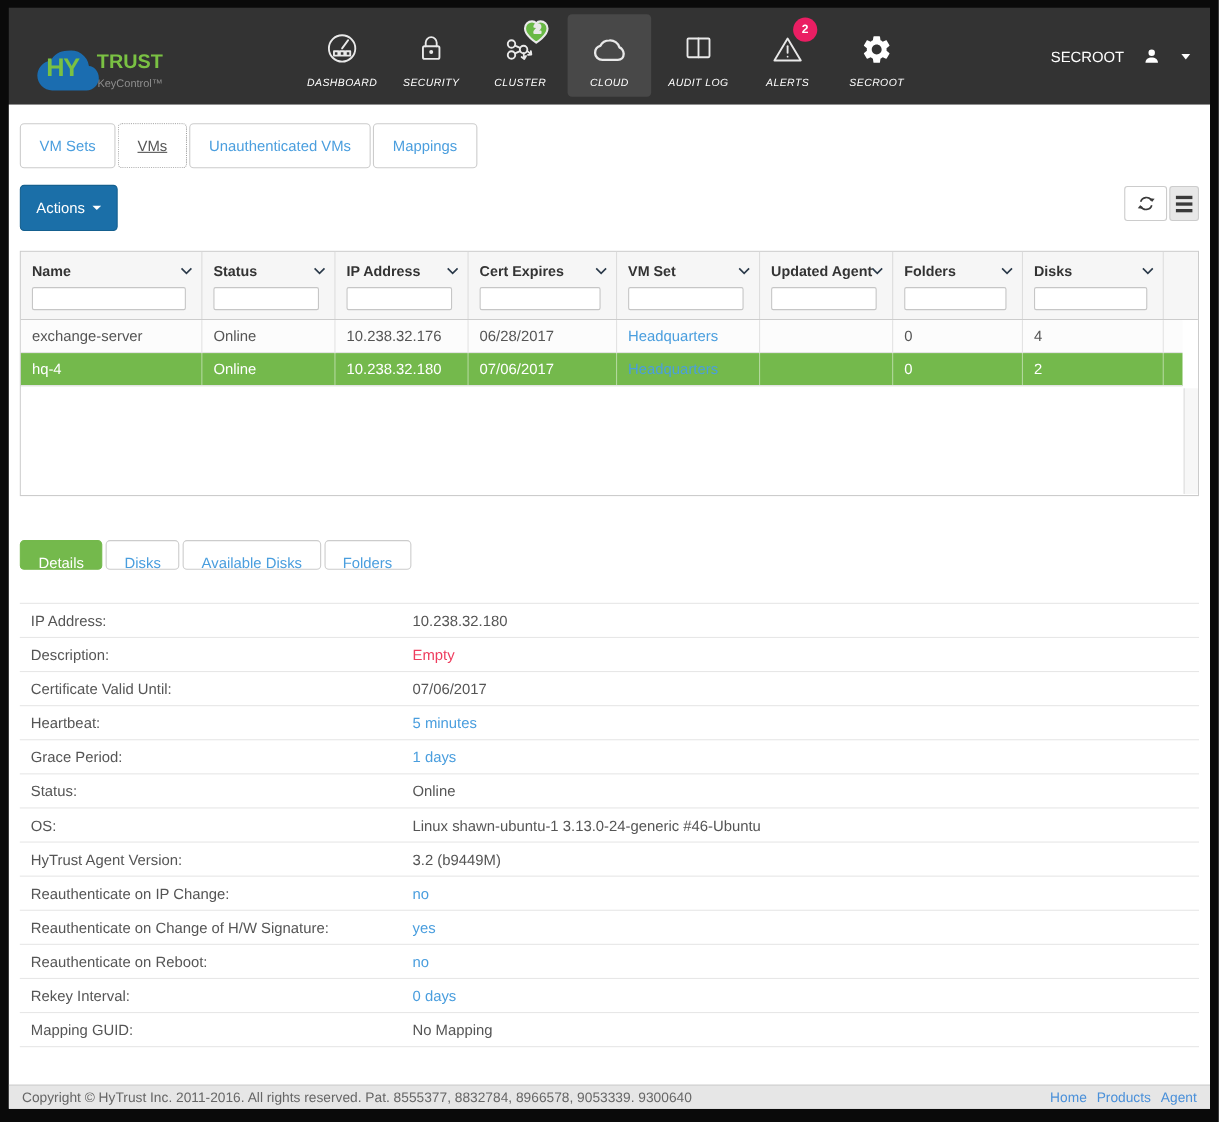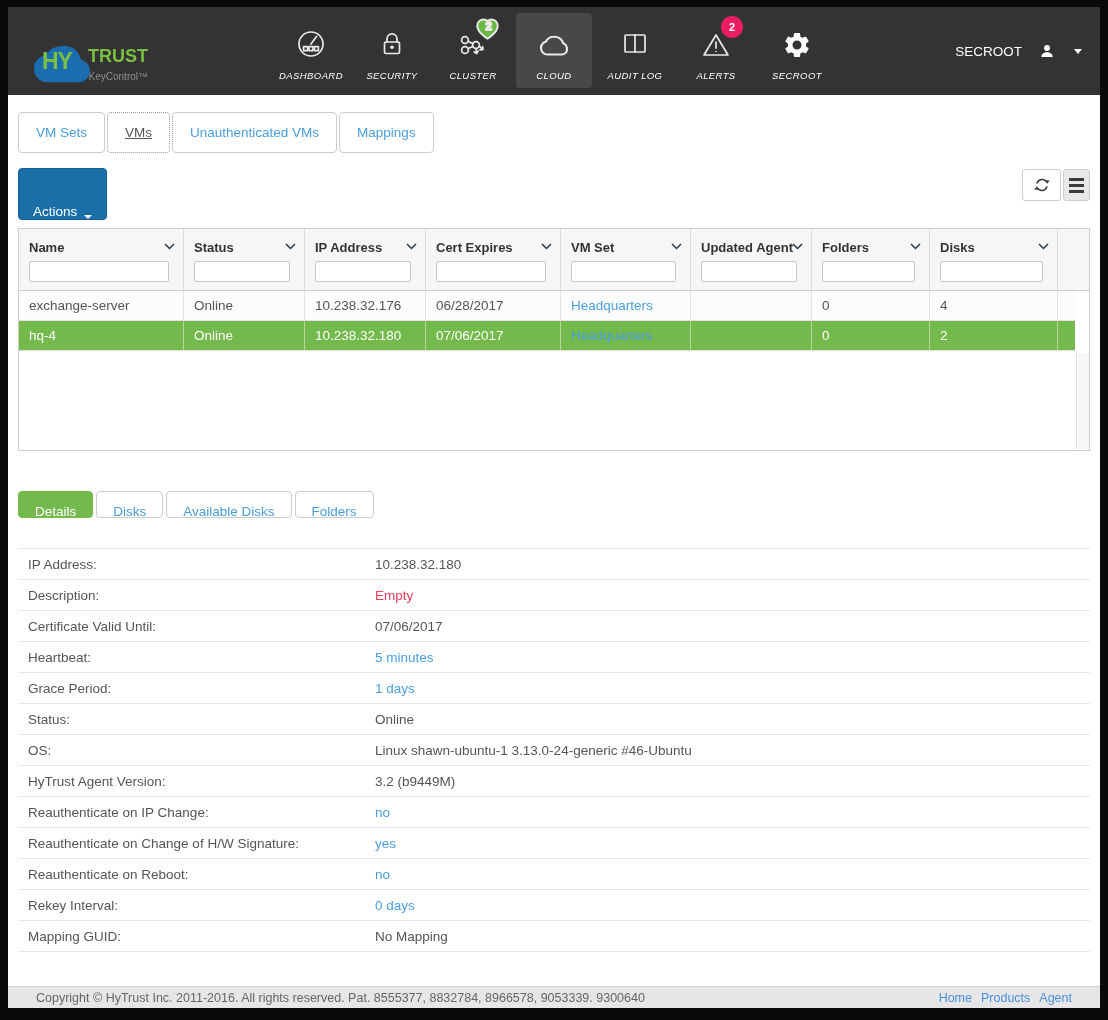--- a/index.html
+++ b/index.html
@@ -64,21 +64,21 @@
   
   .page-tabs{display:flex;margin-top:17px;height:41px;}
   .ptab{
     height:41px;line-height:39px;padding:0 17px;background:#fff;border:1px solid #ccc;
     border-radius:4px;color:var(--link);font-size:13.5px;margin-right:2px;cursor:pointer;
   }
   .ptab.active{border:1px dotted #9a9a9a;color:#555;text-decoration:underline;}
   
   .toolbar{margin-top:15px;height:34px;position:relative;}
   .btn-actions{
-    display:inline-flex;align-items:flex-end;gap:7px;height:52px;padding:0 14px;
+    display:inline-flex;align-items:center;gap:7px;height:42px;padding:0 14px;
     background:var(--actions);border:1px solid #15608f;border-radius:4px;color:#fff;
     font-size:13.5px;font-family:"Liberation Sans",sans-serif;cursor:pointer;
   }
   .caret-small{
     width:0;height:0;border-left:4px solid transparent;border-right:4px solid transparent;
     border-top:4px solid #fff;
   }
   .toolbar-right{position:absolute;right:0;top:1px;display:flex;gap:2px;}
   .btn-refresh{
     width:39px;height:32px;background:#fff;border:1px solid #ccc;border-radius:3px;
@@ -134,21 +134,21 @@
   .details-list{margin-top:16px;border-top:1px solid #e7e7e7;}
   .drow{display:flex;height:31px;border-bottom:1px solid #e7e7e7;align-items:center;}
   .dlabel{width:357px;padding-left:10px;font-size:13.5px;color:#555;}
   .dvalue{font-size:13.5px;color:#555;}
   .dvalue.link{color:var(--link);cursor:pointer;}
   .dvalue.danger-link{color:#ee3d5e;cursor:pointer;}
   
   .footer{
     position:absolute;left:0;right:0;bottom:0;height:22px;background:#e6e6e6;
     border-top:1px solid #cfcfcf;display:flex;align-items:center;justify-content:space-between;
-    padding:0 28px;font-size:12.5px;color:#666;
+    padding:0 12px;font-size:12.5px;color:#666;
   }
   .footer-links{display:flex;gap:9px;}
   .flink{color:#4a90d9;cursor:pointer;text-decoration:none;font-size:12.5px;}
 </style>
 </head>
 <body>
 
 <header class="topnav">
   <div class="logo">
     <div class="logo-cloud">

